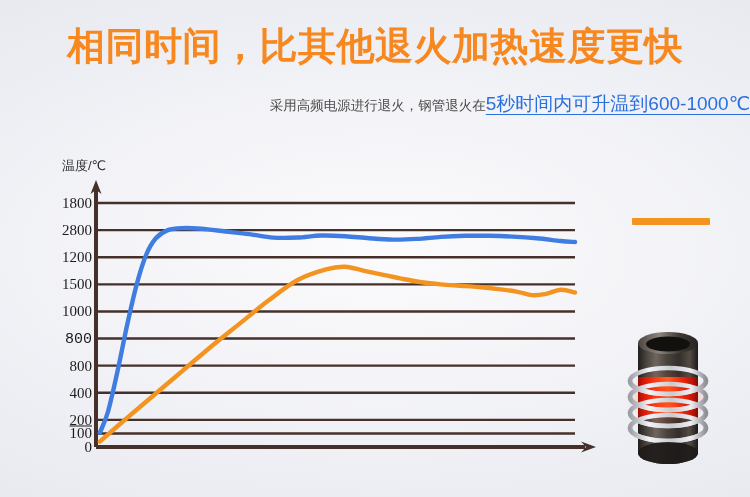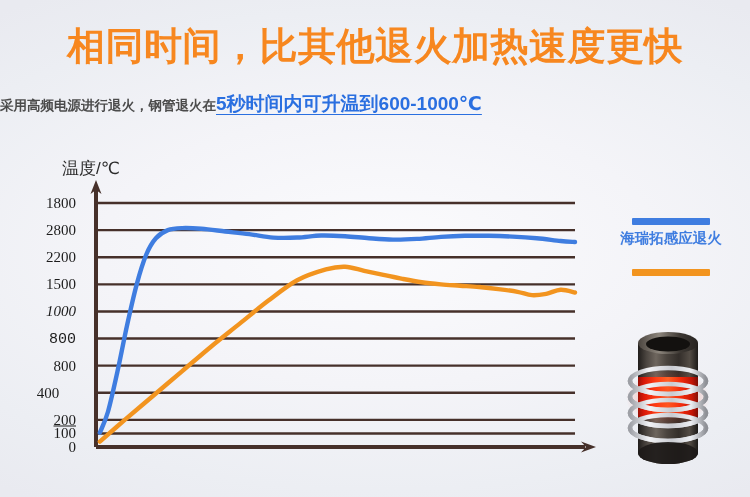--- a/index.html
+++ b/index.html
@@ -35,26 +35,25 @@
     font-weight: bold;
     color: #f7871f;
     letter-spacing: 0.5px;
     white-space: nowrap;
   }
   .subline {
     position: absolute;
     left: 0;
     top: 94px;
     width: 750px;
-    text-align: left;
+    text-align: right;
     font-size: 15px;
     line-height: 20px;
     color: #4b4b4b;
     white-space: nowrap;
-    font-weight: bold;
   }
   .subline .plain {
     font-size: 13.5px;
     color: #4b4b4b;
     vertical-align: baseline;
   }
   .subline .hl {
     font-size: 19px;
     color: #2a6fe0;
     text-decoration: underline;
@@ -67,39 +66,39 @@
     position: absolute;
     left: 0;
     top: 140px;
     width: 750px;
     height: 357px;
   }
   .axis-title {
     position: absolute;
     left: 62px;
     top: 17px;
-    font-size: 17px;
+    font-size: 13px;
     color: #2b2b2b;
     white-space: nowrap;
     text-align: right;
   }
   .ytick {
     position: absolute;
     right: 0;
     width: 56px;
     text-align: right;
     font-size: 15px;
     color: #1c1c1c;
     font-family: "Liberation Serif", "DejaVu Serif", serif;
     transform: translateY(-50%);
     white-space: nowrap;
   }
   #ytick-wrap {
     position: absolute;
-    left: 14px;
+    left: 30px;
     top: 0;
     width: 62px;
     height: 357px;
   }
 
   
   #legend {
     position: absolute;
     left: 596px;
     top: 78px;
@@ -142,26 +141,26 @@
     <span class="plain">采用高频电源进行退火，钢管退火在</span><span class="hl">5秒时间内可升温到600-1000℃</span>
   </div>
 
   <div id="chart">
 
     <div class="axis-title">温度/℃</div>
 
     <div id="ytick-wrap">
         <div class="ytick" style="top: 63px;">1800</div>
         <div class="ytick" style="top: 90.1111px;">2800</div>
-        <div class="ytick" style="top: 117.222px;">2200</div>
+        <div class="ytick" style="top: 117.222px;">1200</div>
         <div class="ytick" style="top: 144.333px;">1500</div>
-        <div class="ytick" style="top: 171.444px; font-style: italic;">1000</div>
+        <div class="ytick" style="top: 171.444px;">1000</div>
         <div class="ytick" style="top: 198.556px; font-family: Liberation Mono, monospace;">800</div>
         <div class="ytick" style="top: 225.667px;">800</div>
-        <div class="ytick" style="top: 252.778px; text-align: center;">400</div>
+        <div class="ytick" style="top: 252.778px;">400</div>
         <div class="ytick" style="top: 279.889px; text-decoration: underline;">200</div>
         <div class="ytick" style="top: 293.444px;">100</div>
         <div class="ytick" style="top: 307px;">0</div>
       </div>
 
     <svg id="plot" width="750" height="357" viewBox="0 0 750 357" style="position:absolute;left:0;top:0;">
         <line x1="96" x2="575" y1="63" y2="63" stroke="#46302a" stroke-width="2.4"></line>
         <line x1="96" x2="575" y1="90.11111111111111" y2="90.11111111111111" stroke="#46302a" stroke-width="2.4"></line>
         <line x1="96" x2="575" y1="117.22222222222223" y2="117.22222222222223" stroke="#46302a" stroke-width="2.4"></line>
         <line x1="96" x2="575" y1="144.33333333333334" y2="144.33333333333334" stroke="#46302a" stroke-width="2.4"></line>
@@ -174,24 +173,20 @@
         <line x1="96" x2="96" y1="307" y2="48" stroke="#46302a" stroke-width="4"></line>
         <path d="M96 40 L90.5 54 L96 50 L101.5 54 Z" fill="#46302a"></path>
         <line x1="96" x2="585" y1="307" y2="307" stroke="#46302a" stroke-width="4"></line>
         <path d="M596 307 L581 301.5 L586 307 L581 312.5 Z" fill="#46302a"></path>
         <path d="M99.83 292.77 C101.19 289.26, 105.02 282.04, 107.97 271.76 C110.93 261.48, 114.36 245.55, 117.56 231.09 C120.75 216.63, 123.94 199.46, 127.14 185.00 C130.33 170.54, 133.52 156.08, 136.72 144.33 C139.91 132.59, 143.10 122.19, 146.29 114.51 C149.49 106.83, 152.28 102.31, 155.88 98.24 C159.47 94.18, 163.46 91.81, 167.85 90.11 C172.24 88.42, 176.63 88.30, 182.22 88.08 C187.81 87.85, 194.19 88.19, 201.38 88.76 C208.56 89.32, 217.35 90.56, 225.33 91.47 C233.31 92.37, 241.30 93.16, 249.28 94.18 C257.26 95.19, 265.25 97.00, 273.23 97.57 C281.21 98.13, 289.20 97.91, 297.18 97.57 C305.16 97.23, 313.15 95.76, 321.13 95.53 C329.11 95.31, 337.10 95.76, 345.08 96.21 C353.06 96.66, 361.05 97.68, 369.03 98.24 C377.01 98.81, 385.00 99.49, 392.98 99.60 C400.96 99.71, 408.95 99.37, 416.93 98.92 C424.91 98.47, 432.90 97.41, 440.88 96.89 C448.86 96.37, 456.85 95.99, 464.83 95.80 C472.81 95.62, 480.80 95.67, 488.78 95.80 C496.76 95.94, 504.75 96.21, 512.73 96.62 C520.71 97.02, 528.70 97.52, 536.68 98.24 C544.66 98.97, 554.24 100.32, 560.63 100.96 C567.02 101.59, 572.61 101.86, 575.00 102.04" fill="none" stroke="#3f7de0" stroke-width="4.4" stroke-linecap="round" stroke-linejoin="round"></path>
         <path d="M99.83 301.58 C103.98 297.96, 115.80 287.57, 124.74 279.89 C133.68 272.21, 143.90 263.62, 153.48 255.49 C163.06 247.36, 172.64 239.22, 182.22 231.09 C191.80 222.96, 201.38 214.60, 210.96 206.69 C220.54 198.78, 230.12 191.33, 239.70 183.64 C249.28 175.96, 258.86 167.83, 268.44 160.60 C278.02 153.37, 287.60 145.46, 297.18 140.27 C306.76 135.07, 317.94 131.68, 325.92 129.42 C333.90 127.16, 338.69 126.49, 345.08 126.71 C351.47 126.94, 357.85 129.42, 364.24 130.78 C370.63 132.13, 377.01 133.49, 383.40 134.84 C389.79 136.20, 396.17 137.67, 402.56 138.91 C408.95 140.15, 415.33 141.40, 421.72 142.30 C428.11 143.20, 434.49 143.77, 440.88 144.33 C447.27 144.90, 453.65 145.24, 460.04 145.69 C466.43 146.14, 472.81 146.48, 479.20 147.04 C485.59 147.61, 491.97 148.29, 498.36 149.08 C504.75 149.87, 511.93 150.77, 517.52 151.79 C523.11 152.81, 527.10 154.84, 531.89 155.18 C536.68 155.52, 541.47 154.73, 546.26 153.82 C551.05 152.92, 555.84 149.98, 560.63 149.76 C565.42 149.53, 572.61 152.01, 575.00 152.47" fill="none" stroke="#f2941f" stroke-width="4.4" stroke-linecap="round" stroke-linejoin="round"></path>
       </svg>
 
     <div id="legend">
       <div class="legend-item">
-        <div class="legend-swatch" style="background: rgb(63, 125, 224);"></div>
-        <div class="legend-label" style="color: rgb(63, 125, 224);">海瑞拓感应退火</div>
-      </div>
-      <div class="legend-item">
         <div class="legend-swatch" style="background: rgb(242, 148, 31);"></div>
       </div>
     </div>
 
     <svg id="product" viewBox="0 0 120 150">
       <defs>
         <linearGradient id="pipeBody" x1="0" y1="0" x2="1" y2="0">
           <stop offset="0%" stop-color="#201d1b"></stop>
           <stop offset="14%" stop-color="#4b4540"></stop>
           <stop offset="30%" stop-color="#6e665e"></stop>

